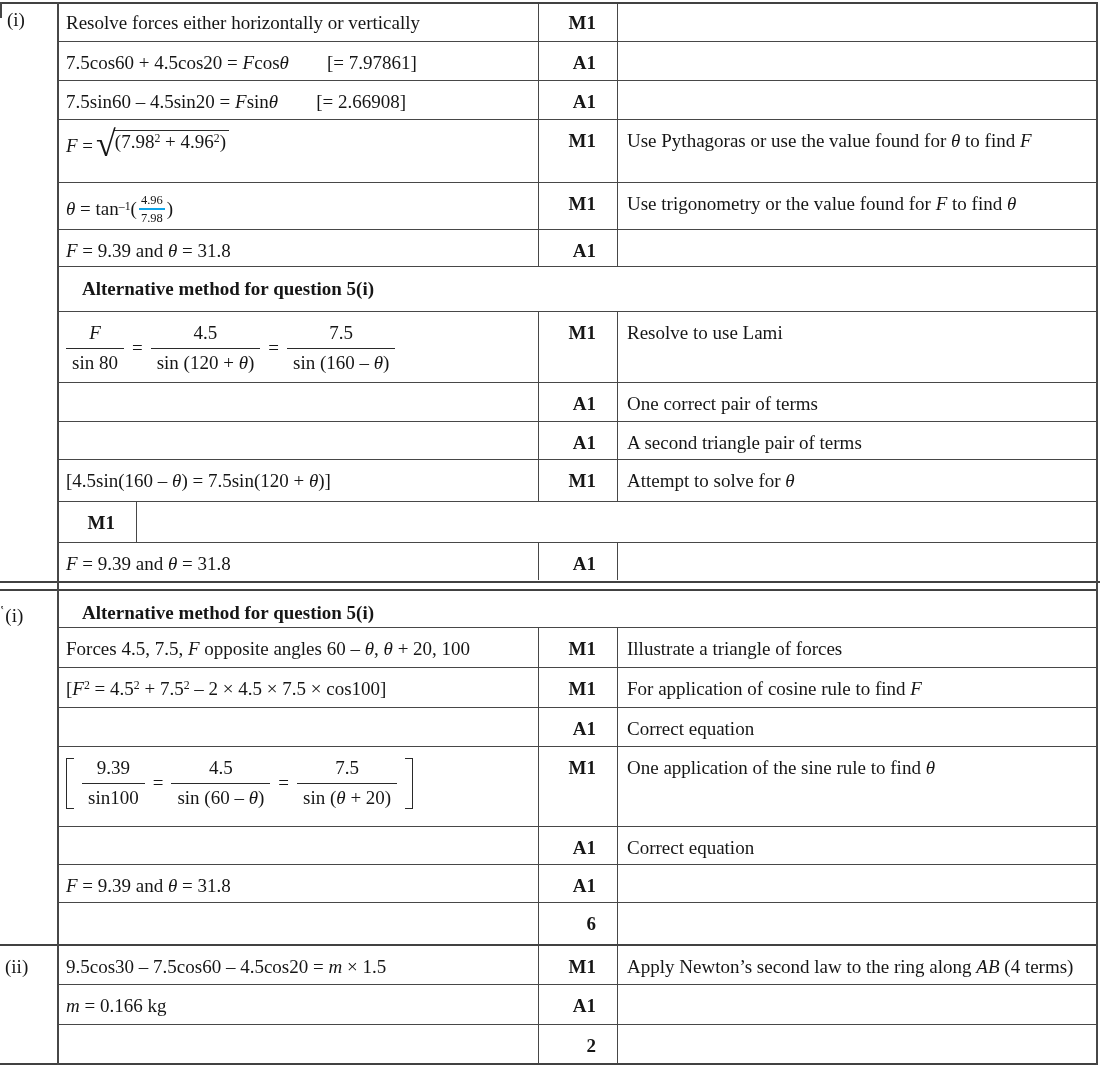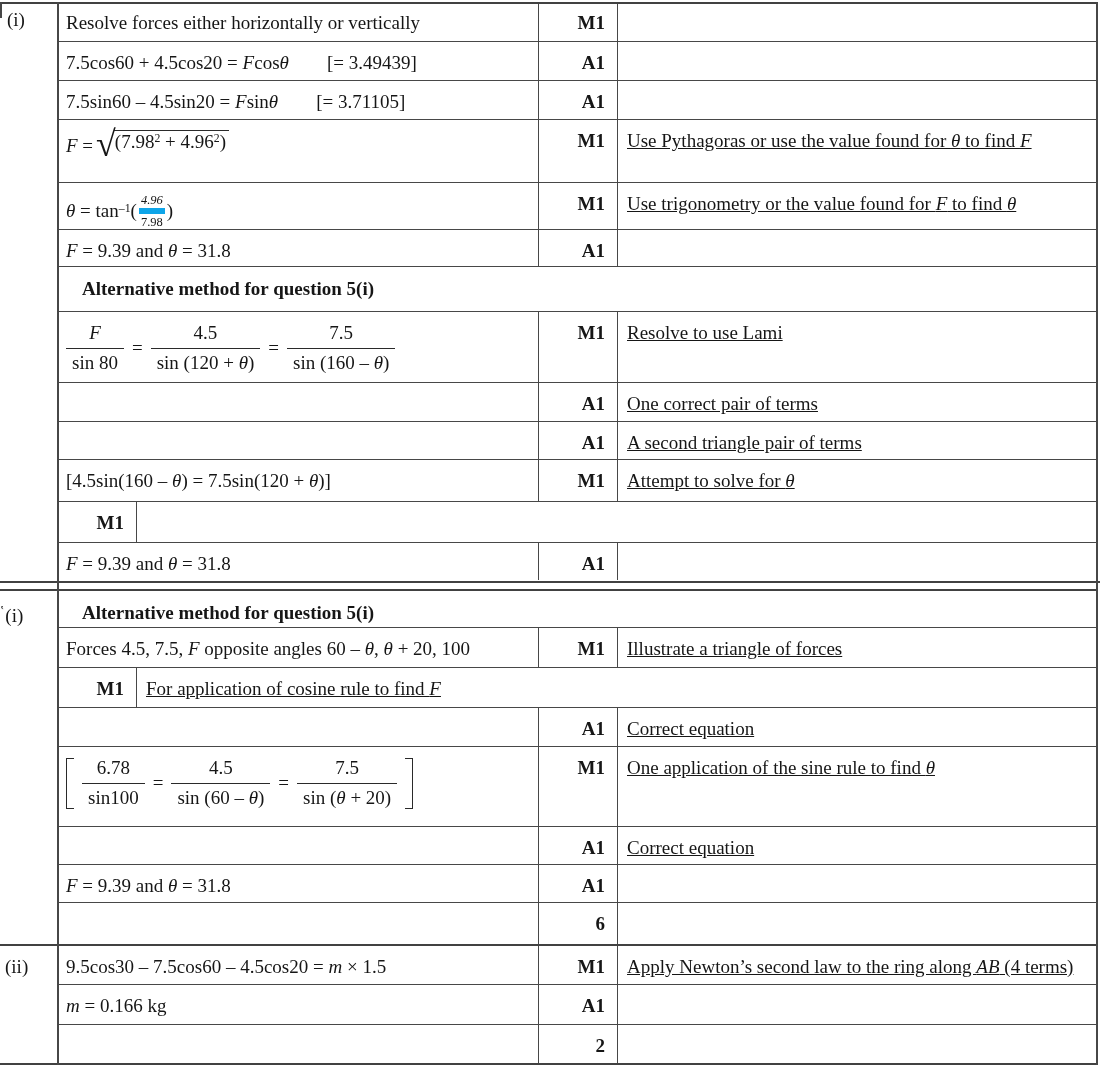--- a/index.html
+++ b/index.html
@@ -5,38 +5,38 @@
   html,body{margin:0;padding:0;background:#fff;}
   .sheet{position:relative;width:1100px;height:1069px;background:#fff;overflow:hidden;
          font-family:"Liberation Serif", serif;font-size:19px;color:#161616;}
   .tbl{position:absolute;left:57px;top:0;width:844px;height:1069px;}
   .row{position:absolute;left:0;width:1040px;display:flex;box-sizing:border-box;
        border-bottom:1.4px solid #474747;}
   .row.nobb{border-bottom:none;}
   .cell{box-sizing:border-box;overflow:hidden;}
   .ans{flex:0 0 481px;padding:10px 6px 0 9px;}
   .mark{flex:0 0 80px;border-left:1.4px solid #474747;border-right:1.4px solid #474747;
-        font-weight:bold;text-align:right;padding:10px 12px 0 0;}
-  .com{flex:1;padding:10px 6px 0 9px;text-decoration:underline;}
+        font-weight:bold;text-align:right;padding:10px 21px 0 0;}
+  .com{flex:1;padding:10px 6px 0 9px;}
   .hdr{flex:1;font-weight:bold;padding:11px 6px 0 25px;}
   .plabel{position:absolute;white-space:nowrap;}
   .frag{font-size:13px;vertical-align:8px;margin-right:1px;}
   .hline{position:absolute;background:#474747;height:1.4px;}
   .hline.heavy{height:2px;background:#414141;}
   .vline{position:absolute;background:#474747;width:1.5px;}
   i{font-style:italic;}
   sup{font-size:0.62em;position:relative;top:-0.5em;vertical-align:baseline;line-height:0;}
   .eqline{display:inline-flex;align-items:center;white-space:nowrap;}
   .brk{margin-left:38px;}
   .eq{margin:0 8px;}
   .frac{display:inline-block;text-align:center;line-height:1.2;}
   .frac .fn{display:block;border-bottom:1.5px solid #2a2a2a;padding:0 6px 3px;}
   .frac .fd{display:block;padding:3px 6px 0;}
   .sfrac{display:inline-block;text-align:center;font-size:12.5px;line-height:1.15;margin:0 2px;}
-  .sfrac .fn{display:block;border-bottom:6px solid #0ea5e9;padding:0 2px 1px;font-style:italic;}
+  .sfrac .fn{display:block;border-bottom:2px solid #0ea5e9;padding:0 2px 1px;}
   .sfrac .fd{display:block;padding-top:1px;}
   .sqrt{display:inline-flex;align-items:flex-start;margin-left:3px;}
   .rsign{font-size:36px;line-height:0.9;position:relative;top:-2px;margin-right:-2px;}
   .rcand{border-top:1.7px solid #2a2a2a;padding:0 3px 0 1px;font-family:Liberation Serif, serif;}
   .bbr{align-self:stretch;width:7px;border:1.6px solid #2a2a2a;margin:1px 0;}
   .bbr.l{border-right:none;margin-right:8px;}
   .bbr.r{border-left:none;margin-left:8px;}
 </style>
 </head>
 <body>
@@ -52,32 +52,32 @@
     <div class="row" style="top:2px;height:40px">
       <div class="cell ans">Resolve forces either horizontally or vertically</div>
       <div class="cell mark">M1</div>
       <div class="cell com"></div>
     </div>
 
     <div class="row" style="top:42px;height:39px">
       <div class="cell ans">
         <span class="eqline">
             <span>7.5cos60 + 4.5cos20 = <i>F</i>cos<i>θ</i></span>
-            <span class="brk">[= 3.49439]</span>
+            <span class="brk">[= 7.97861]</span>
           </span>
       </div>
       <div class="cell mark">A1</div>
       <div class="cell com"></div>
     </div>
 
     <div class="row" style="top:81px;height:39px">
       <div class="cell ans">
         <span class="eqline">
             <span>7.5sin60 – 4.5sin20 = <i>F</i>sin<i>θ</i></span>
-            <span class="brk">[= 3.71105]</span>
+            <span class="brk">[= 2.66908]</span>
           </span>
       </div>
       <div class="cell mark">A1</div>
       <div class="cell com"></div>
     </div>
 
     <div class="row" style="top:120px;height:63px">
       <div class="cell ans">
         <span class="eqline">
           <span><i>F</i> = </span>
@@ -172,36 +172,37 @@
       <div class="cell hdr">Alternative method for question 5(i)</div>
     </div>
 
     <div class="row" style="top:628px;height:40px">
       <div class="cell ans">Forces 4.5, 7.5, <i>F</i> opposite angles 60 – <i>θ</i>, <i>θ</i> + 20, 100</div>
       <div class="cell mark">M1</div>
       <div class="cell com">Illustrate a triangle of forces</div>
     </div>
 
     <div class="row" style="top:668px;height:40px">
+      <div class="cell ans">[<i>F</i><sup>2</sup> = 4.5<sup>2</sup> + 7.5<sup>2</sup> – 2 × 4.5 × 7.5 × cos100]</div>
       <div class="cell mark">M1</div>
       <div class="cell com">For application of cosine rule to find <i>F</i></div>
     </div>
 
     <div class="row" style="top:708px;height:39px">
       <div class="cell ans"></div>
       <div class="cell mark">A1</div>
       <div class="cell com">Correct equation</div>
     </div>
 
     <div class="row" style="top:747px;height:80px">
       <div class="cell ans">
         <span class="eqline">
           <span class="bbr l"></span>
           <span class="frac">
-              <span class="fn">6.78</span>
+              <span class="fn">9.39</span>
               <span class="fd">sin100</span>
             </span>
           <span class="eq">=</span>
           <span class="frac">
               <span class="fn">4.5</span>
               <span class="fd">sin (60 – <i>θ</i>)</span>
             </span>
           <span class="eq">=</span>
           <span class="frac">
               <span class="fn">7.5</span>

